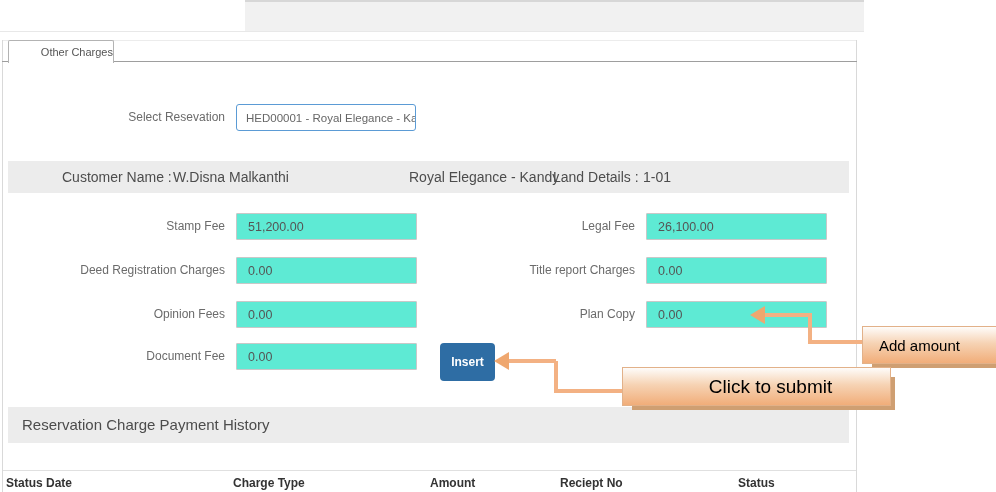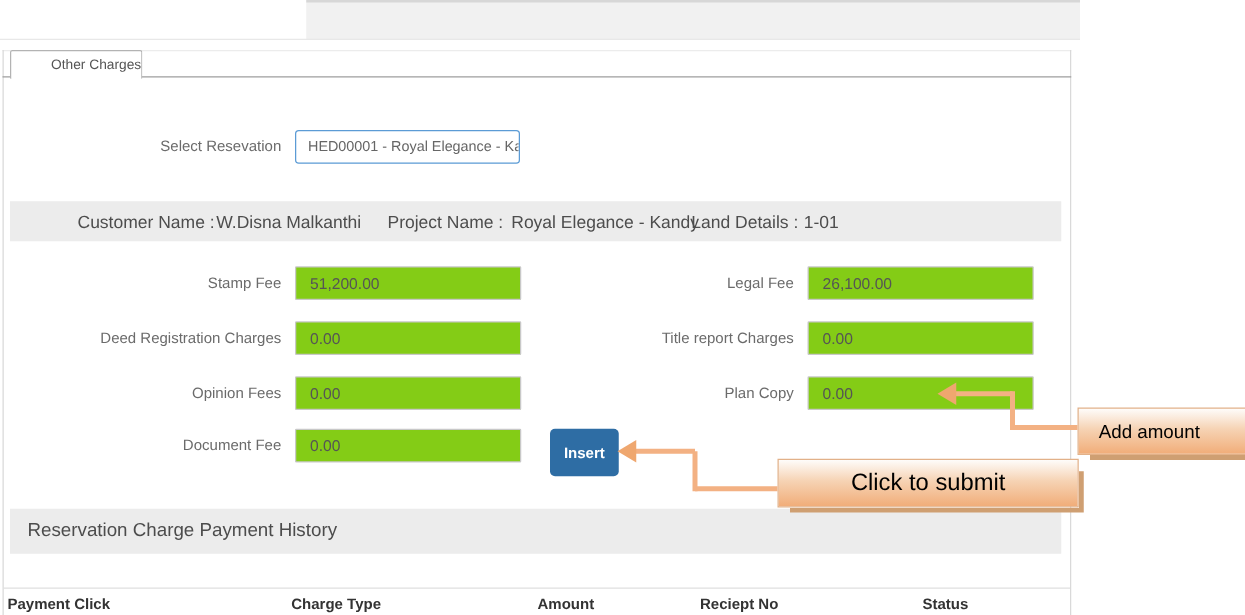--- a/index.html
+++ b/index.html
@@ -28,36 +28,36 @@
   
   .graybar{background:#ececec;}
   .customer-bar{left:8px;top:161px;width:841px;height:32px;}
   .bar-text{font-size:14px;color:#4d4d4d;line-height:32px;white-space:nowrap;margin-left:32px;}
   .history-bar{left:8px;top:407px;width:841px;height:36px;}
   .history-title{font-size:15px;color:#4c4c4c;line-height:36px;padding-left:14px;}
   
   .lblL{left:0;width:225px;text-align:right;}
   .lblR{left:420px;width:215px;text-align:right;}
   .inp{width:168px;height:25px;border:1px solid #c8c8c8;border-radius:1px;
-       font-family:"Liberation Sans",sans-serif;font-size:12.5px;color:#555;padding:0 0 0 11px;outline:none;background:#84cc16;}
+       font-family:"Liberation Sans",sans-serif;font-size:12.5px;color:#555;padding:0 0 0 11px;outline:none;background:#5eead4;}
   .inpL{left:236px;}
   .inpR{left:646px;}
   .r1{top:213px;} .r2{top:257px;} .r3{top:301px;} .r4{top:343px;}
   
   .insert-btn{left:440px;top:343px;width:55px;height:38px;background:#2e6da4;border:none;border-radius:4px;
       color:#fff;font-family:"Liberation Sans",sans-serif;font-size:12px;font-weight:bold;cursor:pointer;}
   
   .table-topline{left:3px;top:470px;width:853px;height:1px;background:#e0e0e0;}
   .th{top:476px;font-size:12px;font-weight:bold;color:#333;white-space:nowrap;}
   .th1{left:6px;} .th2{left:233px;} .th3{left:430px;} .th4{left:560px;} .th5{left:738px;}
   
   .callout{background:linear-gradient(#fefcfa,#f6d3b4 45%,#f1ad79);border:1px solid #e2b189;
       color:#000;box-shadow:7px 7px 0 -3px #cf9f72;display:flex;align-items:center;}
   .callout-add{left:862px;top:326px;width:140px;height:36px;font-size:15px;padding-left:16px;}
-  .callout-click{left:622px;top:367px;width:239px;height:37px;font-size:19px;justify-content:center;}
+  .callout-click{left:622px;top:367px;width:239px;height:37px;font-size:19px;justify-content:center;padding-left:28px;}
   
   .aline{background:#f3b183;}
   .ahead{width:0;height:0;border-top:9px solid transparent;border-bottom:9px solid transparent;border-right:15px solid #efa76f;}
 </style>
 </head>
 <body>
 
 <div id="screen">
 
   <div class="abs top-strip"></div>
@@ -71,21 +71,20 @@
 
   <div class="abs panel-left"></div>
   <div class="abs panel-right"></div>
 
   <div class="abs field-label lbl-reservation">Select Resevation</div>
   <input class="abs reservation-input" type="text" value="HED00001 - Royal Elegance - Ka..." style="">
 
   <div class="abs graybar customer-bar">
     <span class="abs bar-text" style="left:22px;">Customer Name :</span>
     <span class="abs bar-text" style="left:133px;">W.Disna Malkanthi</span>
-    <span class="abs bar-text" style="left:270px;">Project Name :</span>
     <span class="abs bar-text" style="left:369px;">Royal Elegance - Kandy</span>
     <span class="abs bar-text" style="left:513px;">Land Details :</span>
     <span class="abs bar-text" style="left:603px;">1-01</span>
   </div>
 
   <div class="abs field-label lblL r1">Stamp Fee</div>
   <input class="abs inp inpL r1" type="text" value="51,200.00" style="">
 
   <div class="abs field-label lblL r2">Deed Registration Charges</div>
   <input class="abs inp inpL r2" type="text" value="0.00" style="">
@@ -104,21 +103,21 @@
 
   <div class="abs field-label lblR r3">Plan Copy</div>
   <input class="abs inp inpR r3" type="text" value="0.00" style="">
 
   <button class="abs insert-btn">Insert</button>
 
   <div class="abs graybar history-bar">
     <div class="history-title">Reservation Charge Payment History</div>
   </div>
   <div class="abs table-topline"></div>
-  <span class="abs th th1">Payment Click</span>
+  <span class="abs th th1">Status Date</span>
   <span class="abs th th2">Charge Type</span>
   <span class="abs th th3">Amount</span>
   <span class="abs th th4">Reciept No</span>
   <span class="abs th th5">Status</span>
 
   <div class="abs callout callout-add">
     <span>Add amount</span>
   </div>
   <div class="abs aline" style="left:810px;top:340px;width:52px;height:4px;"></div>
   <div class="abs aline" style="left:808px;top:313px;width:4px;height:31px;"></div>

